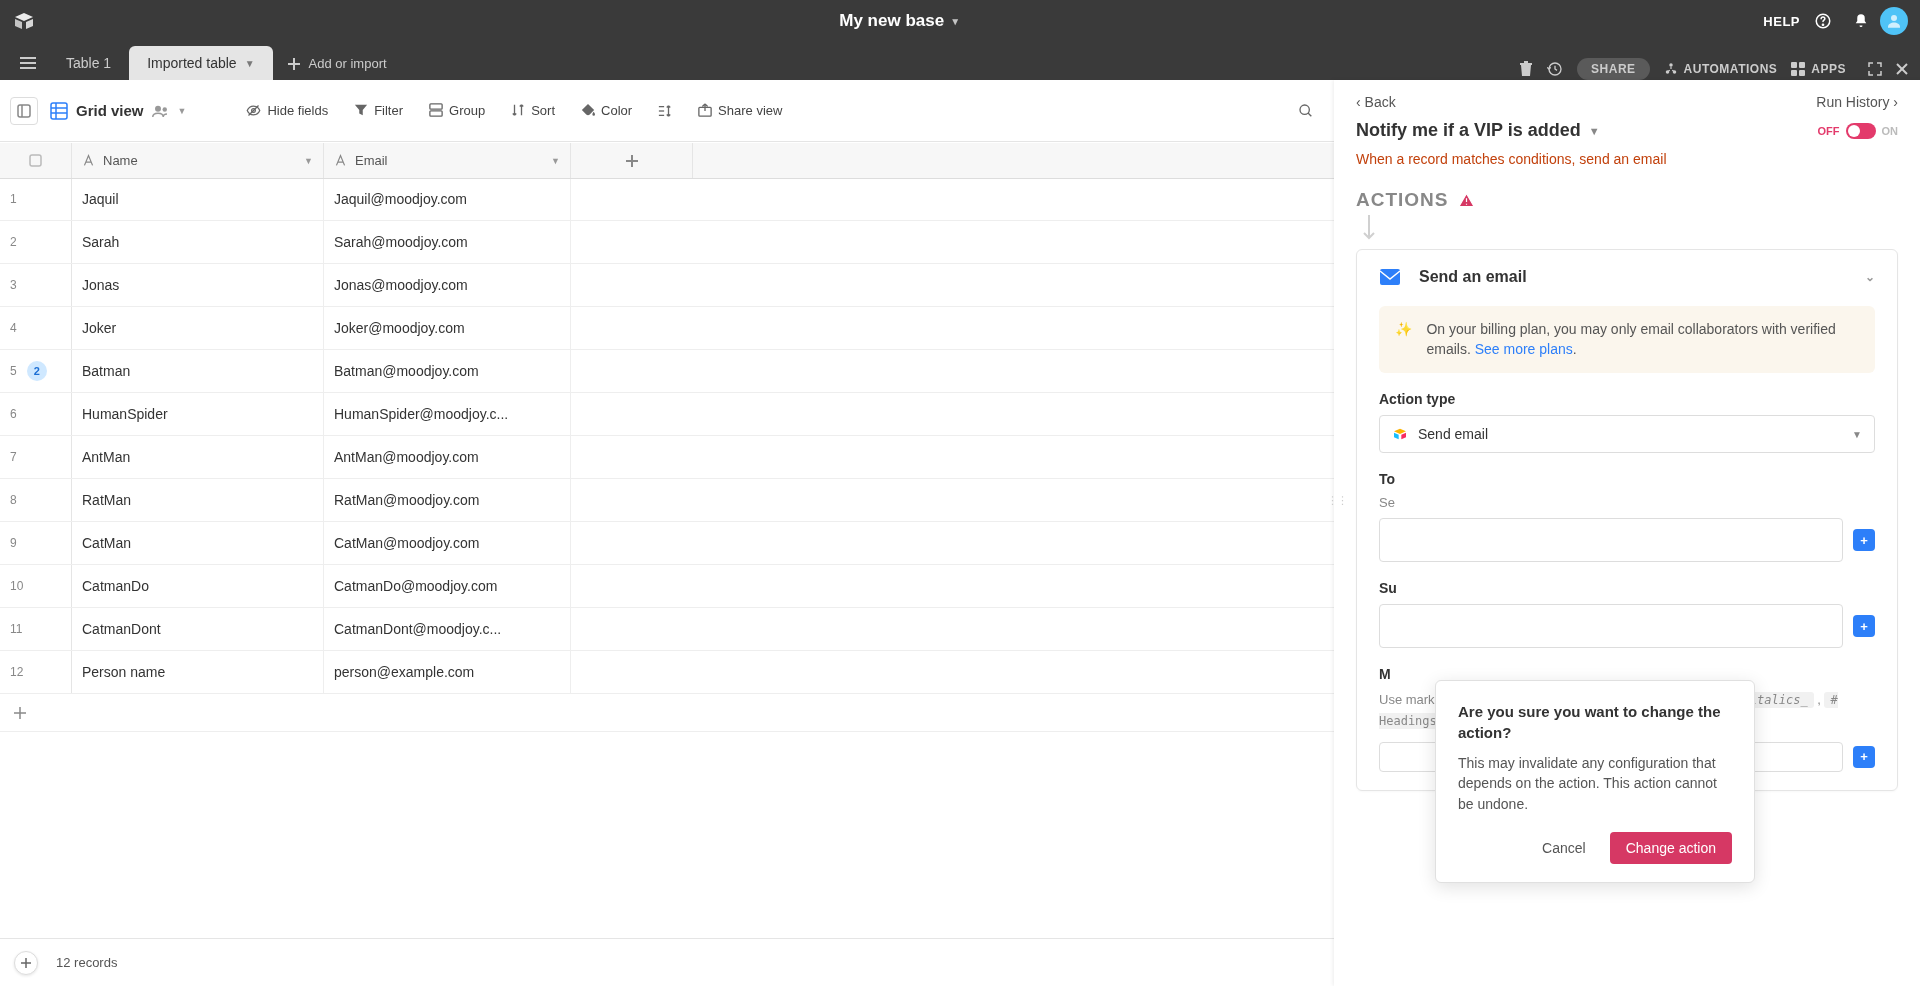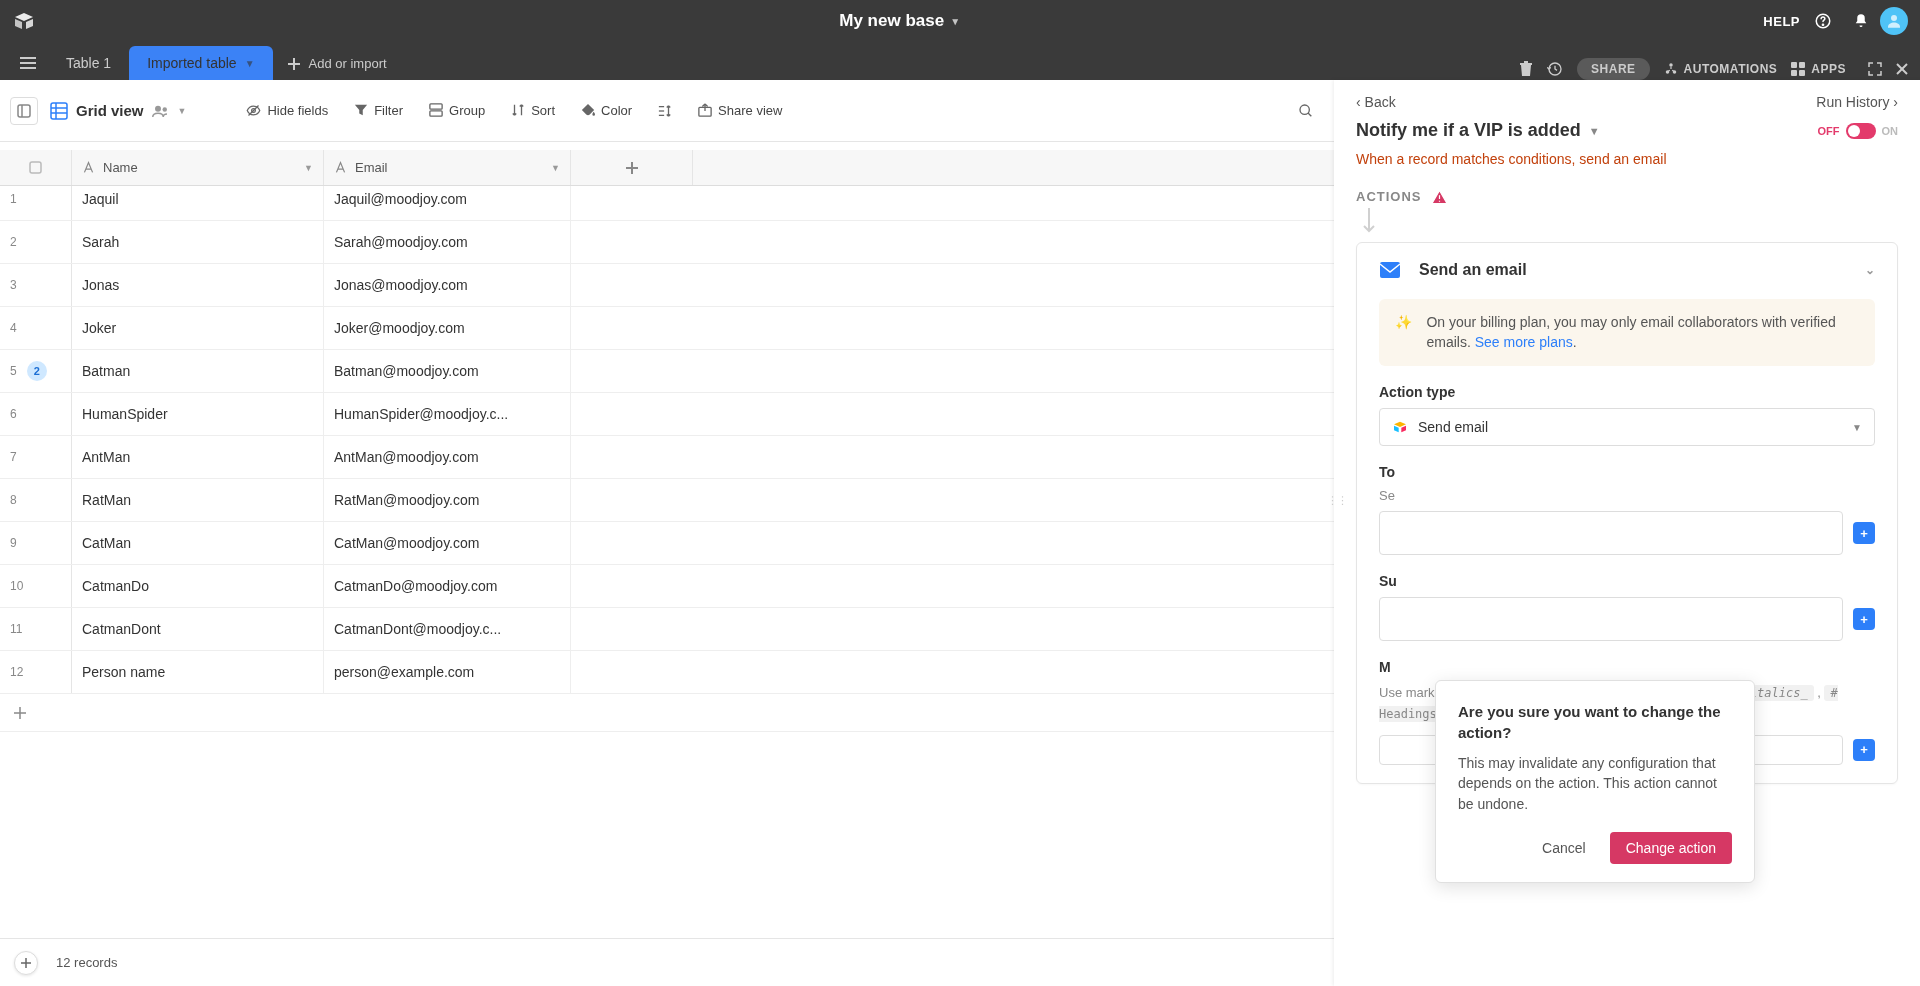--- a/index.html
+++ b/index.html
@@ -11,21 +11,21 @@
   .base-title-wrap { flex: 1; text-align: center; font-size: 17px; font-weight: 600; display: flex; align-items: center; justify-content: center; gap: 6px; }
   .help-link { font-size: 13px; font-weight: 600; letter-spacing: 0.5px; margin-right: 4px; }
   .hdr-icon { margin: 0 10px; cursor: pointer; }
   .avatar { width: 28px; height: 28px; border-radius: 50%; background: #4fc3f7; display:flex; align-items:center; justify-content:center; }
   .avatar svg { width:18px; height:18px; fill:#cfeffd; }
   
   
   .tabs-bar { background: #3a3a3a; height: 38px; display: flex; align-items: flex-end; padding-left: 8px; }
   .hamburger { color: #ddd; padding: 10px 12px; cursor: pointer; }
   .tab { padding: 9px 18px; color: #ccc; font-size: 14px; border-radius: 6px 6px 0 0; display:flex; align-items:center; gap:8px; }
-  .tab.active { background: #3b82f6; color: #333; font-weight: 500; }
+  .tab.active { background: #e5e5e5; color: #333; font-weight: 500; }
   .tab .caret { font-size: 10px; opacity: 0.6; }
   .add-tab { color: #ccc; padding: 9px 14px; display:flex; align-items:center; gap:8px; }
   .tabs-right { margin-left: auto; display:flex; align-items:center; gap:14px; padding-right:12px; color:#ccc; }
   .tabs-right .pill { background:#5a5a5a; border-radius: 999px; padding:4px 14px; font-size:12px; font-weight:600; letter-spacing:0.5px; }
   .tabs-right .txtbtn { font-size:12px; font-weight:600; letter-spacing:0.5px; display:flex; align-items:center; gap:6px; }
   
   
   .main { display:flex; height: calc(986px - 42px - 38px); }
   .left-pane { flex:1; display:flex; flex-direction:column; border-right: none; }
   .right-pane { width: 586px; background:#fff; box-shadow: -1px 0 4px rgba(0,0,0,0.08); display:flex; flex-direction:column; position:relative; }
@@ -33,21 +33,21 @@
   
   .view-toolbar { height: 62px; border-bottom:1px solid #e5e5e5; display:flex; align-items:center; padding:0 10px; gap:6px; }
   .vt-item { display:flex; gap:6px; padding:6px 10px; font-size:13px; color:#444; cursor:pointer; border-radius:4px; }
   .vt-toggle { width:28px; height:28px; border:1px solid #ddd; border-radius:4px; display:flex; align-items:center; justify-content:center; margin-right:6px; }
   .vt-view-name { font-weight:600; font-size:15px; display:flex; align-items:center; gap:8px; margin-right:8px; }
   .vt-grid-icon { color:#2d7ff9; }
   .vt-search { margin-left:auto; padding:6px 10px; }
   
   
   .table-wrap { flex:1; overflow:auto; position:relative; }
-  .grid-head { display:flex; height:36px; border-bottom:1px solid #ddd; background:#f7f7f7; position:sticky; top:8px; }
+  .grid-head { display:flex; height:36px; border-bottom:1px solid #ddd; background:#f7f7f7; position:sticky; top:1px; }
   .rownum-col { width:72px; border-right:1px solid #e5e5e5; display:flex; align-items:center; justify-content:center; }
   .col { border-right:1px solid #e5e5e5; display:flex; align-items:center; padding:0 10px; gap:8px; font-size:13px; color:#555; position:relative; }
   .col .col-caret { margin-left:auto; font-size:9px; color:#999; }
   .col-name { width:252px; }
   .col-email { width:247px; }
   .col-add { width:122px; justify-content:center; }
   .grid-row { display:flex; height:43px; border-bottom:1px solid #eee; }
   .grid-row .rownum-col { font-size:12px; color:#888; justify-content:flex-start; padding-left:10px; gap:10px; }
   .badge-2 { width:20px; height:20px; border-radius:50%; background:#cfe8ff; color:#1d6fd4; font-size:11px; display:flex; align-items:center; justify-content:center; font-weight:600; }
   .cell { display:flex; align-items:center; padding:0 10px; font-size:14px; color:#333; overflow:hidden; white-space:nowrap; text-overflow:ellipsis; }
@@ -64,21 +64,21 @@
   .rp-back { color:#555; cursor:pointer; }
   .rp-runhist { margin-left:auto; color:#555; cursor:pointer; }
   .rp-title-row { display:flex; align-items:center; padding:0 22px 6px; }
   .rp-title { font-size:18px; font-weight:700; display:flex; align-items:center; gap:8px; }
   .rp-toggle { margin-left:auto; display:flex; align-items:center; gap:6px; font-size:11px; font-weight:700; }
   .rp-toggle .off-txt { color:#e33a6b; }
   .rp-toggle .on-txt { color:#bbb; }
   .switch { width:30px; height:16px; border-radius:999px; background:#e33a6b; position:relative; }
   .switch::after { content:''; position:absolute; left:2px; top:2px; width:12px; height:12px; border-radius:50%; background:#fff; }
   .rp-desc { padding:4px 22px 18px; font-size:14px; color:#c2410c; }
-  .rp-actions-label { padding:4px 22px 0; font-size:13px; font-weight:700; letter-spacing:1px; color:#888; display:flex; align-items:center; gap:10px; }
+  .rp-actions-label { padding:4px 22px 0; font-size:19px; font-weight:700; letter-spacing:1px; color:#888; display:flex; align-items:center; gap:10px; }
   .warn-icon { color:#d63864; }
   .rp-arrow-down { padding:4px 28px 8px; color:#ccc; }
   .action-card { margin:0 22px 18px; border:1px solid #e5e5e5; border-radius:6px; padding:18px 22px; box-shadow:0 1px 2px rgba(0,0,0,0.03); }
   .action-head { display:flex; align-items:center; gap:18px; font-size:16px; font-weight:600; margin-bottom:20px; }
   .action-head .mail-icon { color:#2d7ff9; }
   .action-head .expand { margin-left:auto; color:#999; font-size:12px; }
   .plan-note { display:flex; gap:14px; background:#fbf6ed; border-radius:6px; padding:14px 16px; font-size:14px; color:#555; margin-bottom:18px; line-height:1.4; }
   .plan-note .sparkle { color:#f0a030; flex-shrink:0; }
   .plan-note a { color:#2d7ff9; text-decoration:none; }
   .form-label { font-size:14px; font-weight:600; color:#333; margin:6px 0 8px; }

